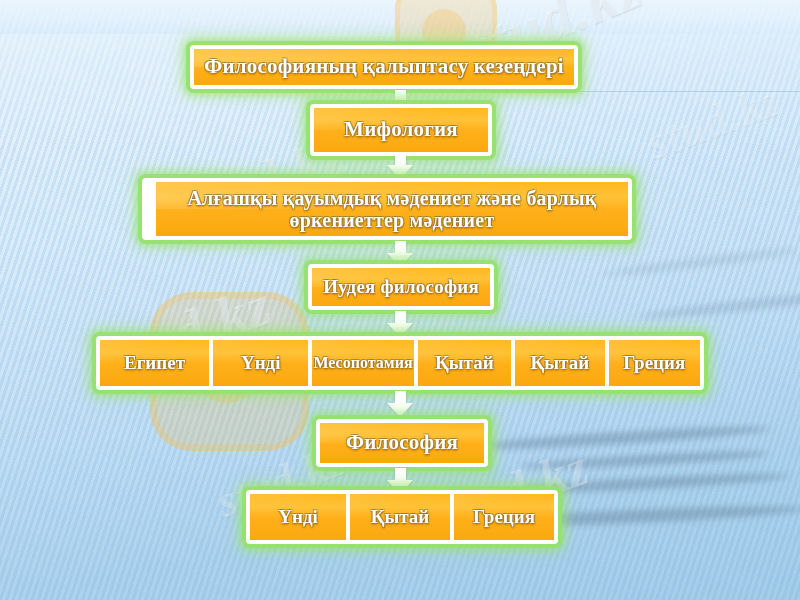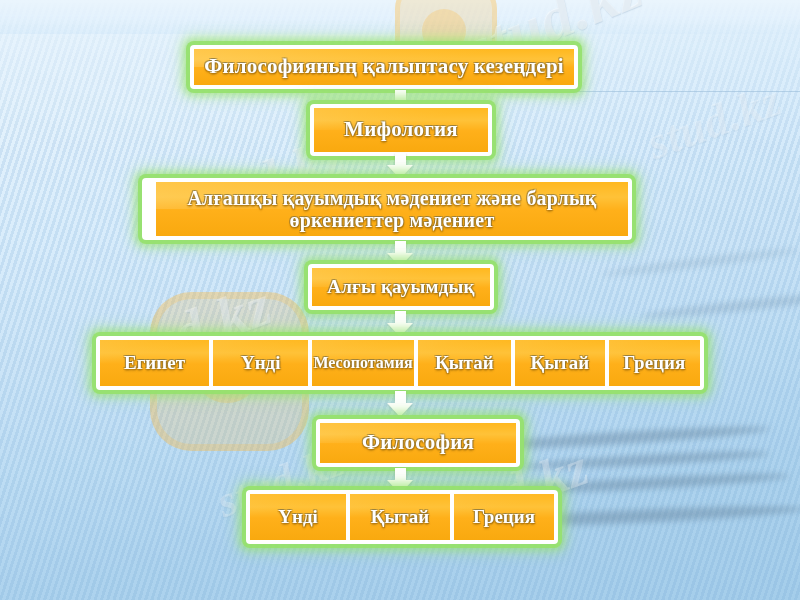--- a/index.html
+++ b/index.html
@@ -307,21 +307,21 @@
     </div>
   </div>
 
   <div class="arrow" style="left:385px; top:241px; height:26px;">
     <div class="shaft" style="height:12px;"></div>
     <div class="head"></div>
   </div>
 
   <div class="node" style="left:308px; top:264px; width:186px; height:46px;">
     <div class="fill">
-      <span class="label fs-md">Алғы қауымдық</span>
+      <span class="label fs-md">Иудея философия</span>
     </div>
   </div>
 
   <div class="arrow" style="left:385px; top:311px; height:26px;">
     <div class="shaft" style="height:12px;"></div>
     <div class="head"></div>
   </div>
 
   <div class="bar" style="left:96px; top:336px; width:608px; height:54px;">
     <div class="cell" style="width:112px;">
@@ -342,21 +342,21 @@
     <div class="cell" style="width:94px;">
       <span class="label fs-md">Греция</span>
     </div>
   </div>
 
   <div class="arrow" style="left:385px; top:391px; height:26px;">
     <div class="shaft" style="height:12px;"></div>
     <div class="head"></div>
   </div>
 
-  <div class="node" style="left:316px; top:419px; width:204px; height:48px;">
+  <div class="node" style="left:316px; top:419px; width:172px; height:48px;">
     <div class="fill">
       <span class="label fs-xl">Философия</span>
     </div>
   </div>
 
   <div class="arrow" style="left:385px; top:468px; height:26px;">
     <div class="shaft" style="height:12px;"></div>
     <div class="head"></div>
   </div>
 

